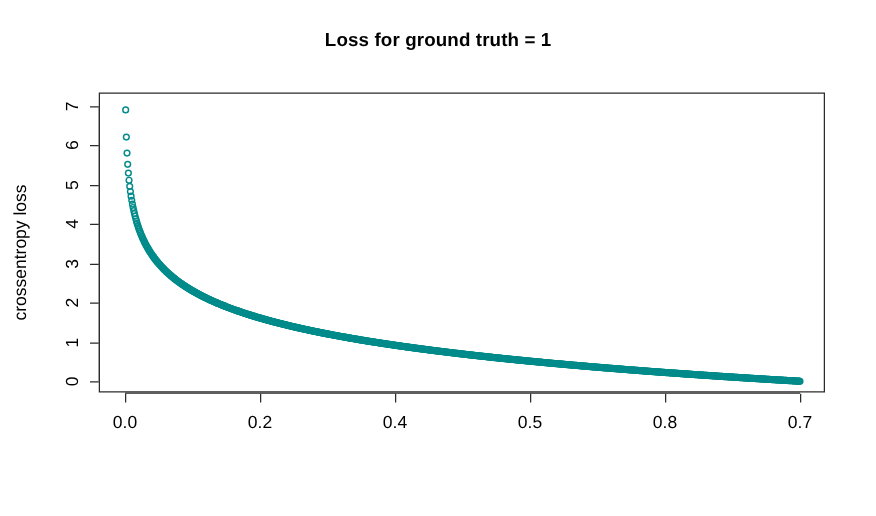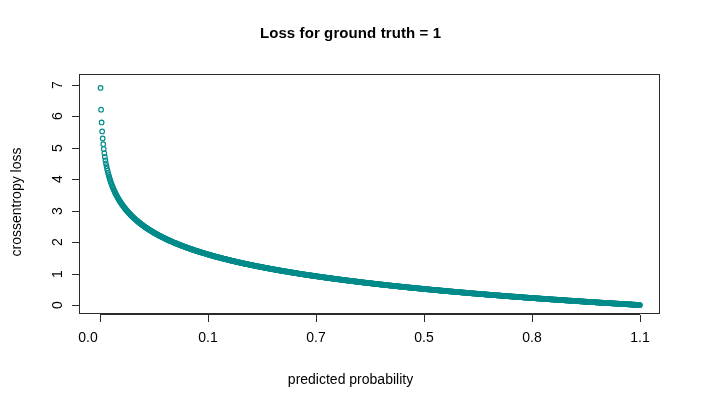--- a/index.html
+++ b/index.html
@@ -1146,48 +1146,47 @@
       <circle cx="559.92" cy="230.94" r="2.3" fill="none" stroke="#038B8B" stroke-width="1.15"></circle>
       <circle cx="560.46" cy="230.97" r="2.3" fill="none" stroke="#038B8B" stroke-width="1.15"></circle>
       <circle cx="561.00" cy="231.00" r="2.3" fill="none" stroke="#038B8B" stroke-width="1.15"></circle>
     </svg>
 
   <div class="axis-line-x"></div>
   <div class="axis-line-y"></div>
 
   <div id="x-ticks">
       <div class="tick-x" style="left: 100px;"></div>
-      <div class="ticklabel-x" style="left: 88px; text-align: right;">0.0</div>
+      <div class="ticklabel-x" style="left: 100px; text-align: right;">0.0</div>
       <div class="tick-x" style="left: 208px;"></div>
-      <div class="ticklabel-x" style="left: 208px;">0.1</div>
+      <div class="ticklabel-x" style="left: 208px;">0.2</div>
       <div class="tick-x" style="left: 316px;"></div>
-      <div class="ticklabel-x" style="left: 316px;">0.7</div>
+      <div class="ticklabel-x" style="left: 316px;">0.4</div>
       <div class="tick-x" style="left: 424px;"></div>
       <div class="ticklabel-x" style="left: 424px;">0.5</div>
       <div class="tick-x" style="left: 532px;"></div>
       <div class="ticklabel-x" style="left: 532px; text-align: center;">0.8</div>
       <div class="tick-x" style="left: 640px;"></div>
-      <div class="ticklabel-x" style="left: 640px;">1.1</div>
+      <div class="ticklabel-x" style="left: 640px;">0.7</div>
     </div>
   <div id="y-ticks">
       <div class="tick-y" style="top: 305px;"></div>
       <div class="ticklabel-y" style="top: 305px;">0</div>
       <div class="tick-y" style="top: 273.571px;"></div>
       <div class="ticklabel-y" style="top: 273.571px;">1</div>
       <div class="tick-y" style="top: 242.143px;"></div>
       <div class="ticklabel-y" style="top: 242.143px;">2</div>
       <div class="tick-y" style="top: 210.714px;"></div>
       <div class="ticklabel-y" style="top: 210.714px;">3</div>
       <div class="tick-y" style="top: 179.286px;"></div>
       <div class="ticklabel-y" style="top: 179.286px;">4</div>
       <div class="tick-y" style="top: 147.857px;"></div>
       <div class="ticklabel-y" style="top: 147.857px;">5</div>
       <div class="tick-y" style="top: 116.429px;"></div>
       <div class="ticklabel-y" style="top: 116.429px;">6</div>
       <div class="tick-y" style="top: 85px;"></div>
       <div class="ticklabel-y" style="top: 85px;">7</div>
     </div>
 
-  <div class="axis-title-x">predicted probability</div>
 
   <div class="axis-title-y">crossentropy loss</div>
 
 </div>
 
 </body></html>

